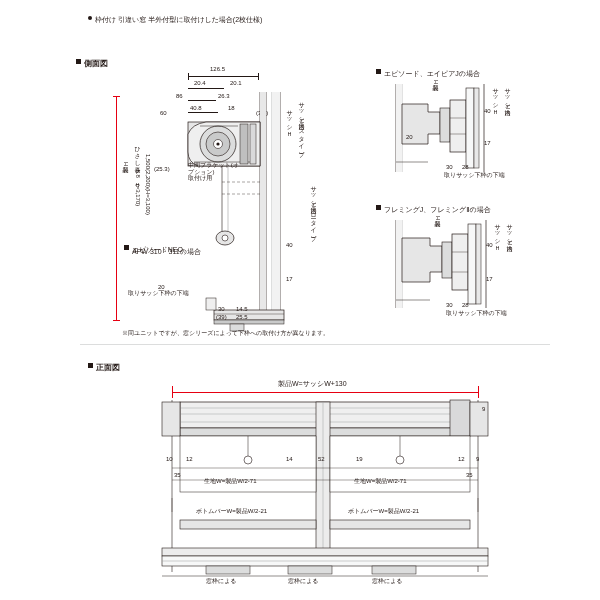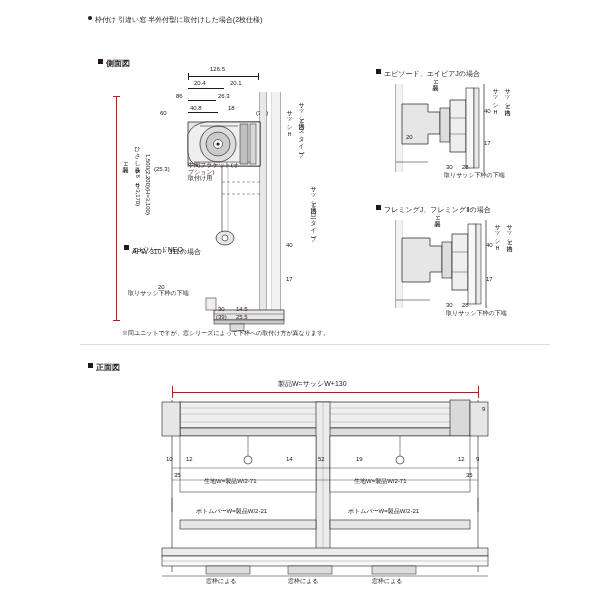--- a/index.html
+++ b/index.html
@@ -19,21 +19,21 @@
 </style>
 </head>
 <body>
 
 <div class="page">
 
   <div class="abs" style="left:88px;top:8px;">
     <span class="dot"></span><span class="t7">枠付け 引違い窓 半外付型に取付けした場合(2枚仕様)</span>
   </div>
 
-  <div class="abs" style="left:98px;top:52px;">
+  <div class="abs" style="left:76px;top:52px;">
     <span class="blk"></span><span class="hdr">側面図</span>
   </div>
 
   <div class="abs" style="left:110px;top:62px;width:240px;height:270px;">
 
     <div class="ln lnh" style="left:78px;top:14px;width:70px;"></div>
     <div class="ln lnv" style="left:78px;top:11px;height:7px;"></div>
     <div class="ln lnv" style="left:148px;top:11px;height:7px;"></div>
     <div class="abs t6" style="left:100px;top:4px;">126.5</div>
 

